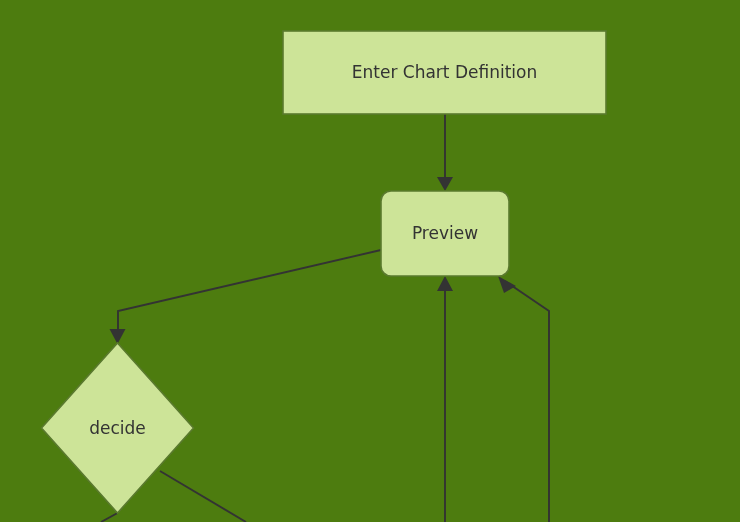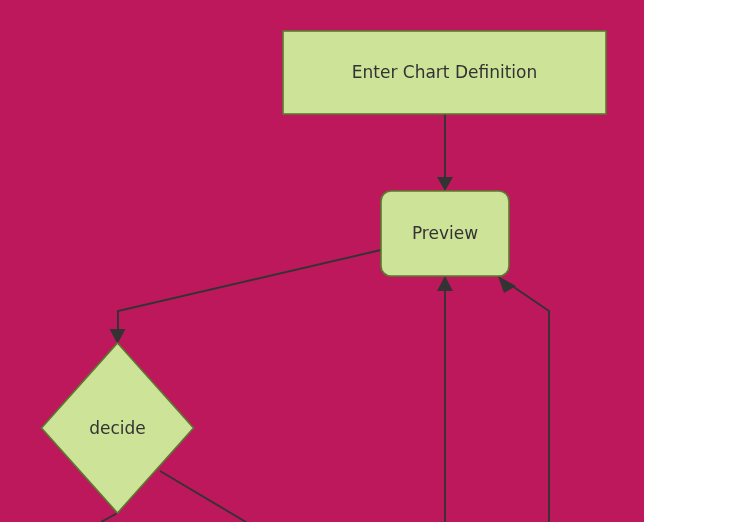--- a/index.html
+++ b/index.html
@@ -9,23 +9,23 @@
     background: #ffffff;
   }
   body {
     width: 740px;
     height: 522px;
     overflow: hidden;
     font-family: "DejaVu Sans", "Liberation Sans", sans-serif;
   }
   #diagram-root {
     position: relative;
-    width: 644px;
+    width: 740px;
     height: 522px;
-    background: #be185d;
+    background: #4d7c0f;
   }
   svg.flowchart {
     display: block;
     width: 740px;
     height: 522px;
   }
   .node-shape {
     fill: #cde498;
     stroke: #5a7a2e;
     stroke-width: 1.6px;

